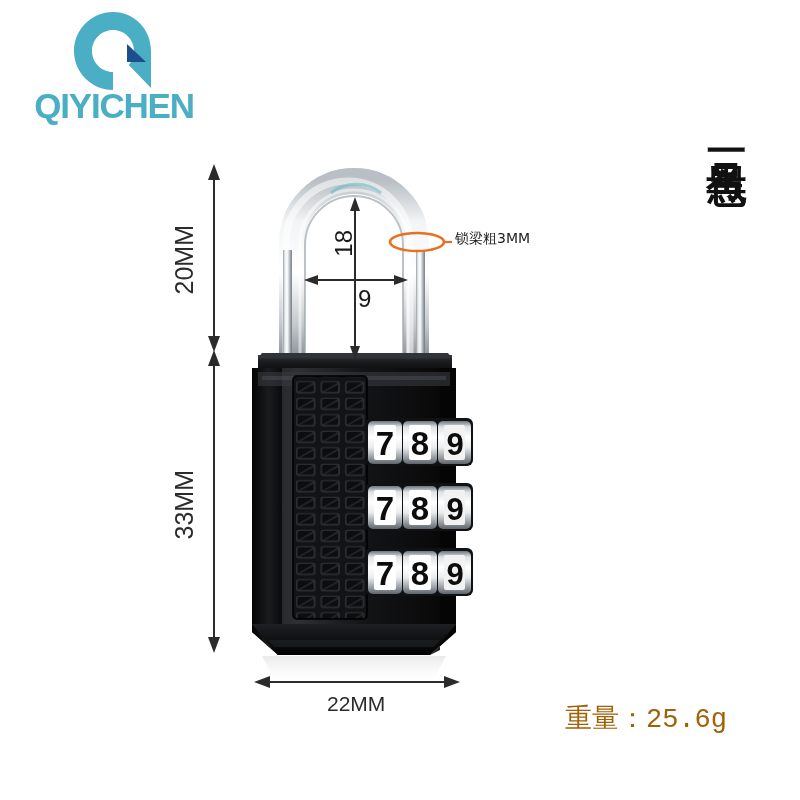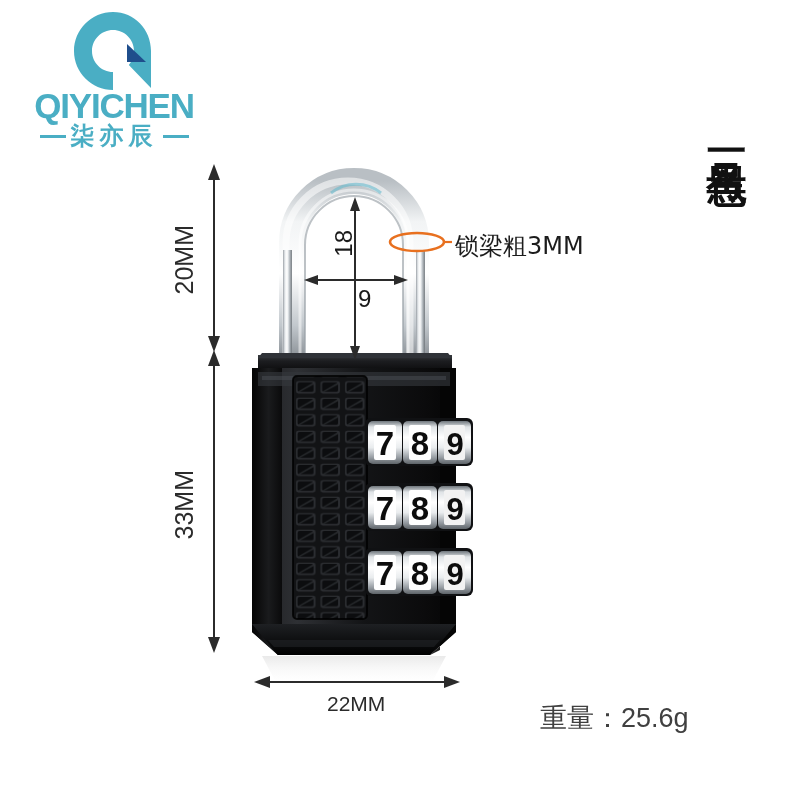--- a/index.html
+++ b/index.html
@@ -74,24 +74,24 @@
     text-align: center;
     font-family: "DejaVu Sans", "Liberation Sans", sans-serif;
     writing-mode: vertical-rl;
     letter-spacing: 2px;
     white-space: nowrap;
   }
 
   
   #weight-text {
     position: absolute;
-    left: 540px; top: 700px;
+    left: 565px; top: 700px;
     font-size: 27px;
-    color: #404040;
-    font-family: Liberation Sans, sans-serif;
+    color: #a16207;
+    font-family: Liberation Mono, monospace;
     white-space: nowrap;
   }
 
   
   #product-stage {
     position: absolute;
     left: 0; top: 0;
     width: 800px; height: 800px;
     pointer-events: none;
   }
@@ -127,45 +127,40 @@
     transform: rotate(180deg);
     color: #1a1a1a;
   }
   #dim-inner-width-label {
     left: 358px; top: 285px;
     font-size: 24px;
     color: #1a1a1a;
   }
   #shackle-note-label {
     left: 455px; top: 230px;
-    font-size: 24px;
+    font-size: 14px;
     color: #1c1c1c;
     font-family: "DejaVu Sans", "Liberation Sans", sans-serif;
   }
 </style>
 </head>
 <body>
 
 <div id="brand-logo">
 
   <svg id="logo-mark" viewBox="0 0 82 80" xmlns="http://www.w3.org/2000/svg">
     <path d="M41 2 C19.5 2 2 19.5 2 41 C2 62.5 19.5 80 41 80 L41 62
              C29.4 62 20 52.6 20 41 C20 29.4 29.4 20 41 20
              C52.6 20 62 29.4 62 41 C62 46.3 60.0 51.2 56.8 54.9
              L79 78 L79 41 C79 19.5 62.5 2 41 2 Z" fill="#4aaec4"></path>
     <path d="M55 34 L74 52 L55 52 Z" fill="#1f4e8c"></path>
   </svg>
 
   <div id="wordmark">QIYICHEN</div>
 
-  <div id="cn-brand-row">
-    <span class="brand-rule"></span>
-    <span id="cn-brand-text">柒亦辰</span>
-    <span class="brand-rule"></span>
-  </div>
 </div>
 
 <div id="variant-label">一号黑色</div>
 
 <svg id="product-stage" viewBox="0 0 800 800" xmlns="http://www.w3.org/2000/svg">
   <defs>
 
     <linearGradient id="chromeH" x1="0" y1="0" x2="1" y2="0">
       <stop offset="0%" stop-color="#8a9096"></stop>
       <stop offset="12%" stop-color="#c7ccd1"></stop>

